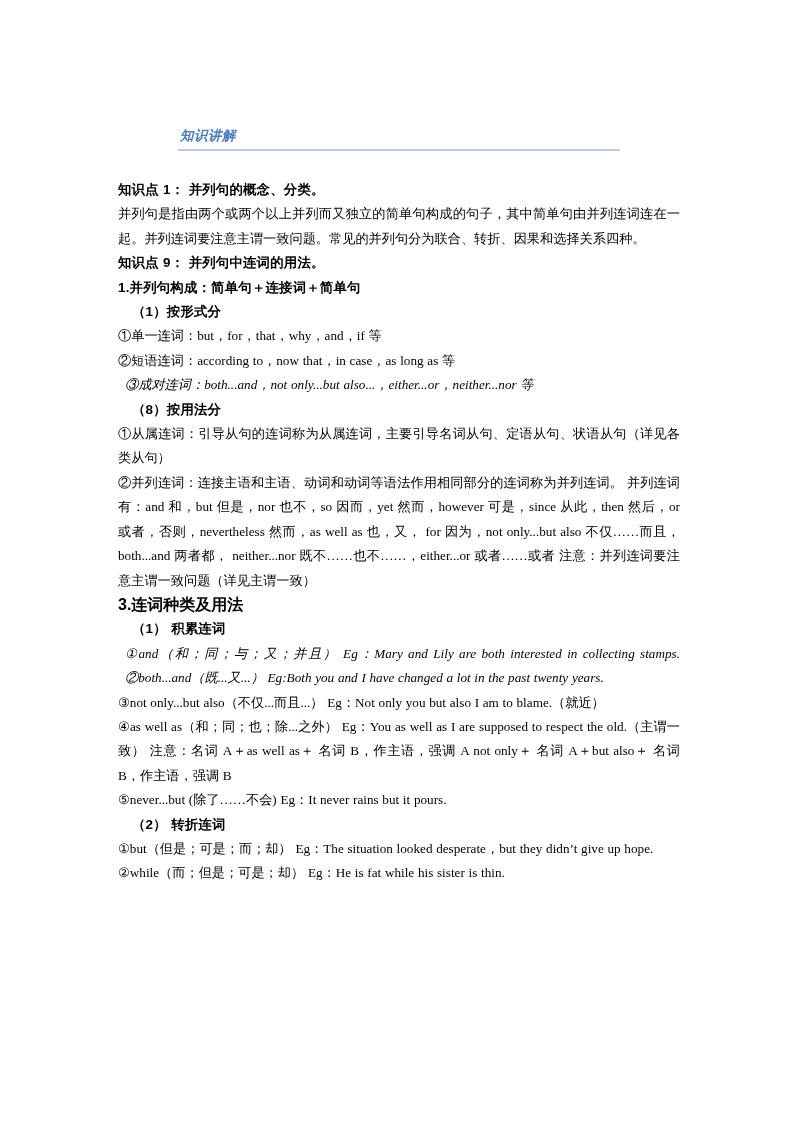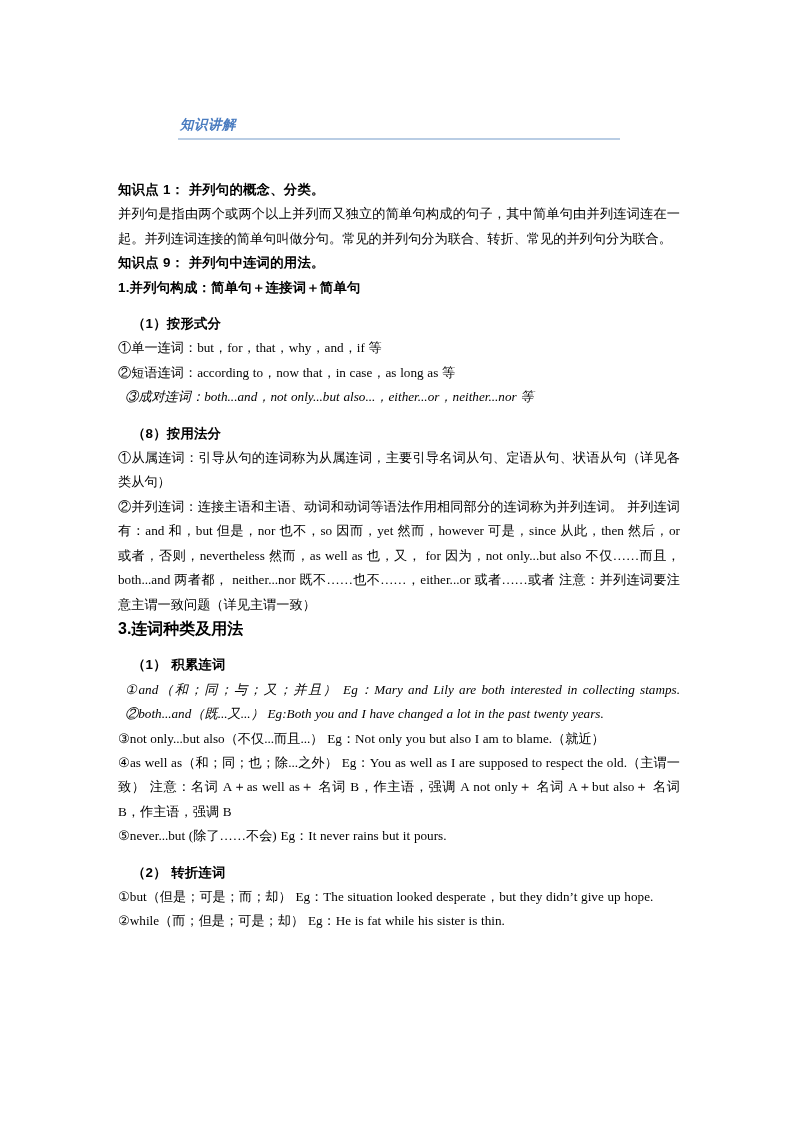--- a/index.html
+++ b/index.html
@@ -21,21 +21,21 @@
     left: 0; top: 0;
     width: 800px;
     height: 1131px;
     background: #ffffff;
   }
 
   
   .banner {
     position: absolute;
     left: 178px;
-    top: 115px;
+    top: 126px;
     width: 442px;
   }
   .banner-title {
     font-family: "Liberation Serif", "DejaVu Serif", serif;
     font-style: italic;
     font-weight: 700;
     font-size: 13.5px;
     color: #4a7cc0;
     letter-spacing: 0.5px;
     line-height: 20px;
@@ -72,21 +72,21 @@
     font-size: 13.4px;
     line-height: 24.4px;
     letter-spacing: 0.2px;
   }
   .h-bold-serifnum {
     font-family: "Liberation Sans", "DejaVu Sans", sans-serif;
     font-weight: 700;
     font-size: 16px;
     line-height: 24.4px;
   }
-  .indent1 { padding-left: 14px; margin-top: 12px; }
+  .indent1 { padding-left: 14px; }
   .indent-sm { padding-left: 7px; font-style: italic; }
 
   .body-cjk {
     font-family: "Liberation Serif", "DejaVu Serif", serif;
     font-size: 13.2px;
     line-height: 24.4px;
   }
 </style>
 </head>
 <body>
@@ -95,21 +95,21 @@
 
   <div class="banner">
     <div class="banner-title">知识讲解</div>
     <div class="banner-rule"></div>
   </div>
 
   <div class="content">
 
     <p class="h-bold">知识点 1：  并列句的概念、分类。</p>
 
-    <p class="body-cjk">并列句是指由两个或两个以上并列而又独立的简单句构成的句子，其中简单句由并列连词连在一起。并列连词连接的简单句叫做分句。常见的并列句分为联合、转折、常见的并列句分为联合。</p>
+    <p class="body-cjk">并列句是指由两个或两个以上并列而又独立的简单句构成的句子，其中简单句由并列连词连在一起。并列连词要注意主谓一致问题。常见的并列句分为联合、转折、因果和选择关系四种。</p>
 
     <p class="h-bold">知识点 9：  并列句中连词的用法。</p>
 
     <p class="h-bold">1.并列句构成：简单句＋连接词＋简单句</p>
 
 
     <p class="h-bold indent1">（1）按形式分</p>
 
     <p class="body-cjk">①单一连词：but，for，that，why，and，if 等</p>
 

